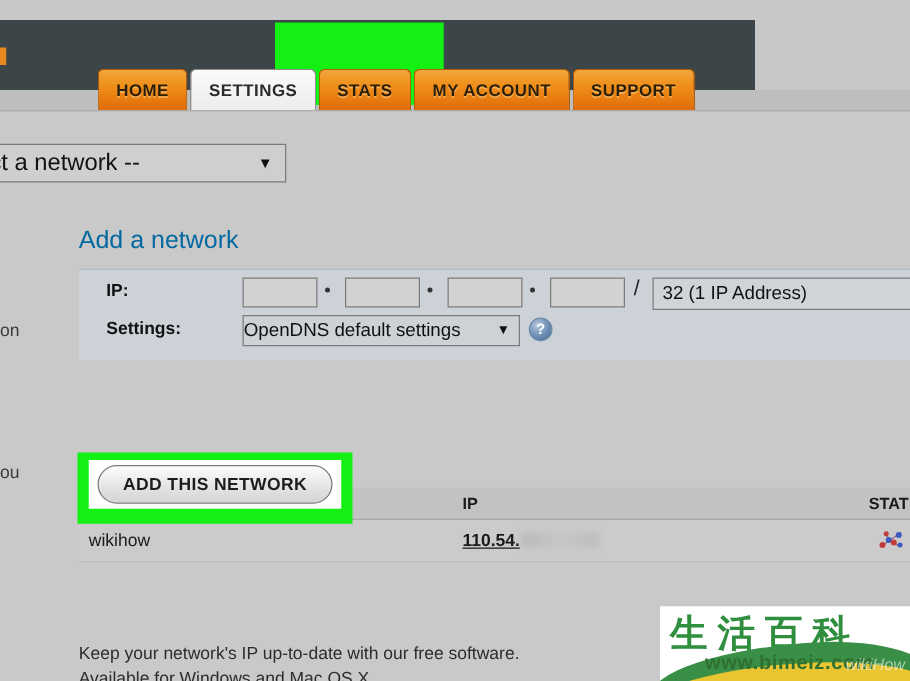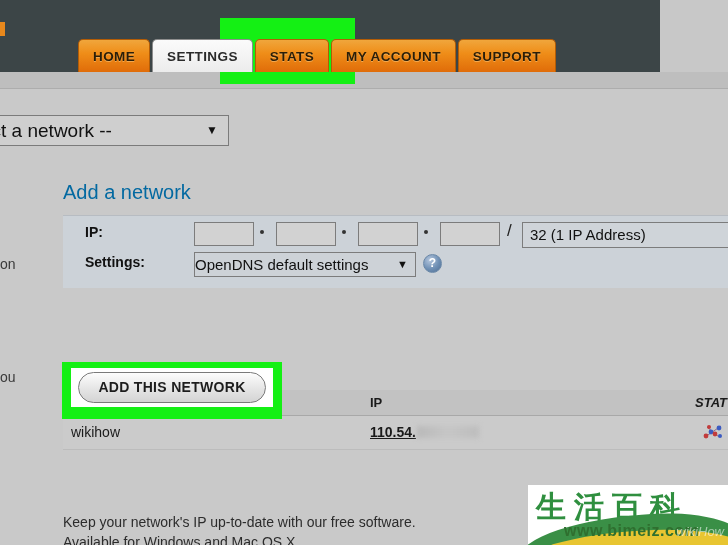--- a/index.html
+++ b/index.html
@@ -11,22 +11,22 @@
     height: 545px;
     overflow: hidden;
     background: #c8c8c8;
     font-family: "Liberation Sans", sans-serif;
     position: relative;
   }
 
   
   .navbar {
     position: absolute;
-    left: 0; top: 0;
-    width: 660px;
+    left: 0; top: 16px;
+    width: 604px;
     height: 72px;
     background: #3c4547;
     overflow: hidden;
   }
   .nav-corner-frag {
     position: absolute;
     left: 0; top: 22px;
     width: 5px; height: 14px;
     background: #e8881c;
   }
@@ -277,21 +277,21 @@
   }
   .th {
     position: absolute;
     top: 5px;
     font-size: 13px;
     font-weight: bold;
     color: #1a1a1a;
   }
   .th-label { left: 8px; }
   .th-ip { left: 307px; }
-  .th-status { left: 632px; font-style: italic; }
+  .th-status { left: 632px; }
   .tbl-row {
     position: relative;
     height: 33px;
     background: #cbcbcb;
     border-bottom: 1px solid #bcbcbc;
   }
   .td {
     position: absolute;
     top: 8px;
     font-size: 14px;

